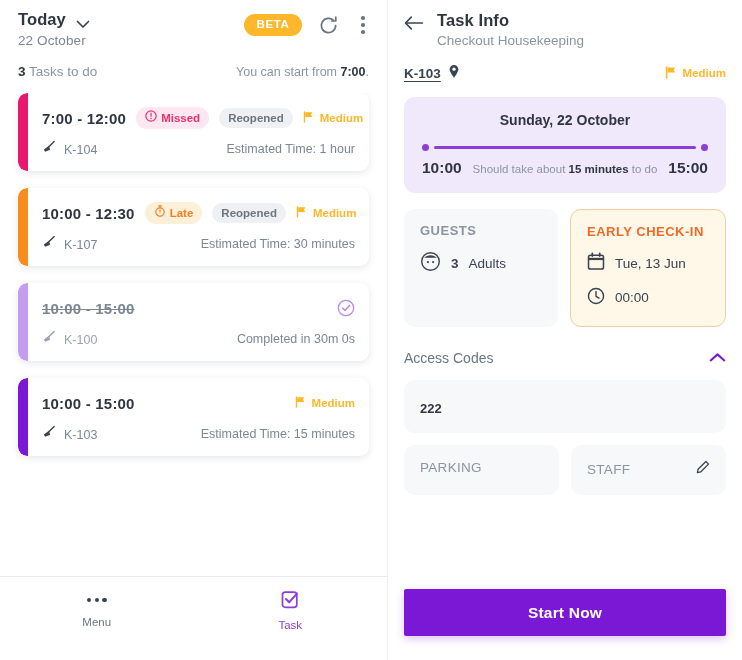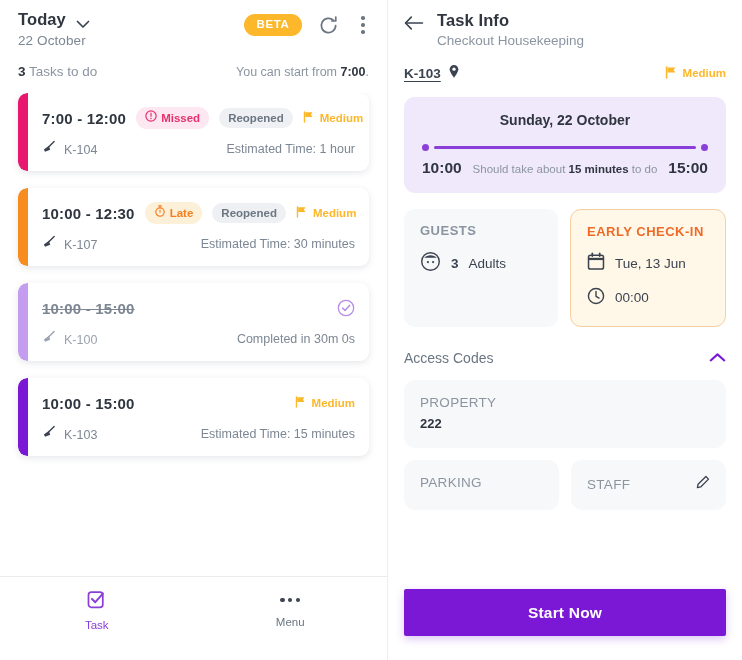--- a/index.html
+++ b/index.html
@@ -374,36 +374,36 @@
             <span>K-103</span>
           </span>
           <span class="est">Estimated Time: 15 minutes</span>
         </div>
       </div>
 
       <div class="l-fade"></div>
     </div>
 
     <div class="bottom-nav">
+      <div class="nav-item inactive">
+        <span class="dots3">
+            <i></i>
+            <i></i>
+            <i></i>
+          </span>
+        <span class="nav-label">Menu</span>
+      </div>
       <div class="nav-item active">
         <span>
           <svg width="21" height="21" viewBox="0 0 22 22">
               <rect x="2.6" y="3.2" width="15" height="16" rx="3" fill="none" stroke="#8b3fd9" stroke-width="1.8"></rect>
               <path d="M6.3 10.4l3.4 3.4 8-9" fill="none" stroke="#8b3fd9" stroke-width="2.1" stroke-linecap="round" stroke-linejoin="round"></path>
             </svg>
         </span>
         <span class="nav-label">Task</span>
-      </div>
-      <div class="nav-item inactive">
-        <span class="dots3">
-            <i></i>
-            <i></i>
-            <i></i>
-          </span>
-        <span class="nav-label">Menu</span>
       </div>
     </div>
   </div>
 
   <div class="right">
 
     <div class="r-header">
       <span class="back-arrow">
         <svg width="20" height="16" viewBox="0 0 21 17">
             <path d="M19.5 8.5H1.8" stroke="#3b4350" stroke-width="1.7" stroke-linecap="round"></path>
@@ -499,21 +499,20 @@
       <div class="section-head">
         <span class="section-title">Access Codes</span>
         <span>
           <svg width="17" height="11" viewBox="0 0 18 11">
               <path d="M1.8 8.6L9 2.2l7.2 6.4" fill="none" stroke="#7a18d6" stroke-width="2.2" stroke-linecap="round" stroke-linejoin="round"></path>
             </svg>
         </span>
       </div>
 
       <div class="codes-card">
-        <div class="code-label">PROPERTY</div>
         <div class="code-value">222</div>
       </div>
 
       <div class="codes-two">
         <div class="codes-card">
           <div class="code-head-row">
             <span class="code-label">PARKING</span>
           </div>
         </div>
         <div class="codes-card">

